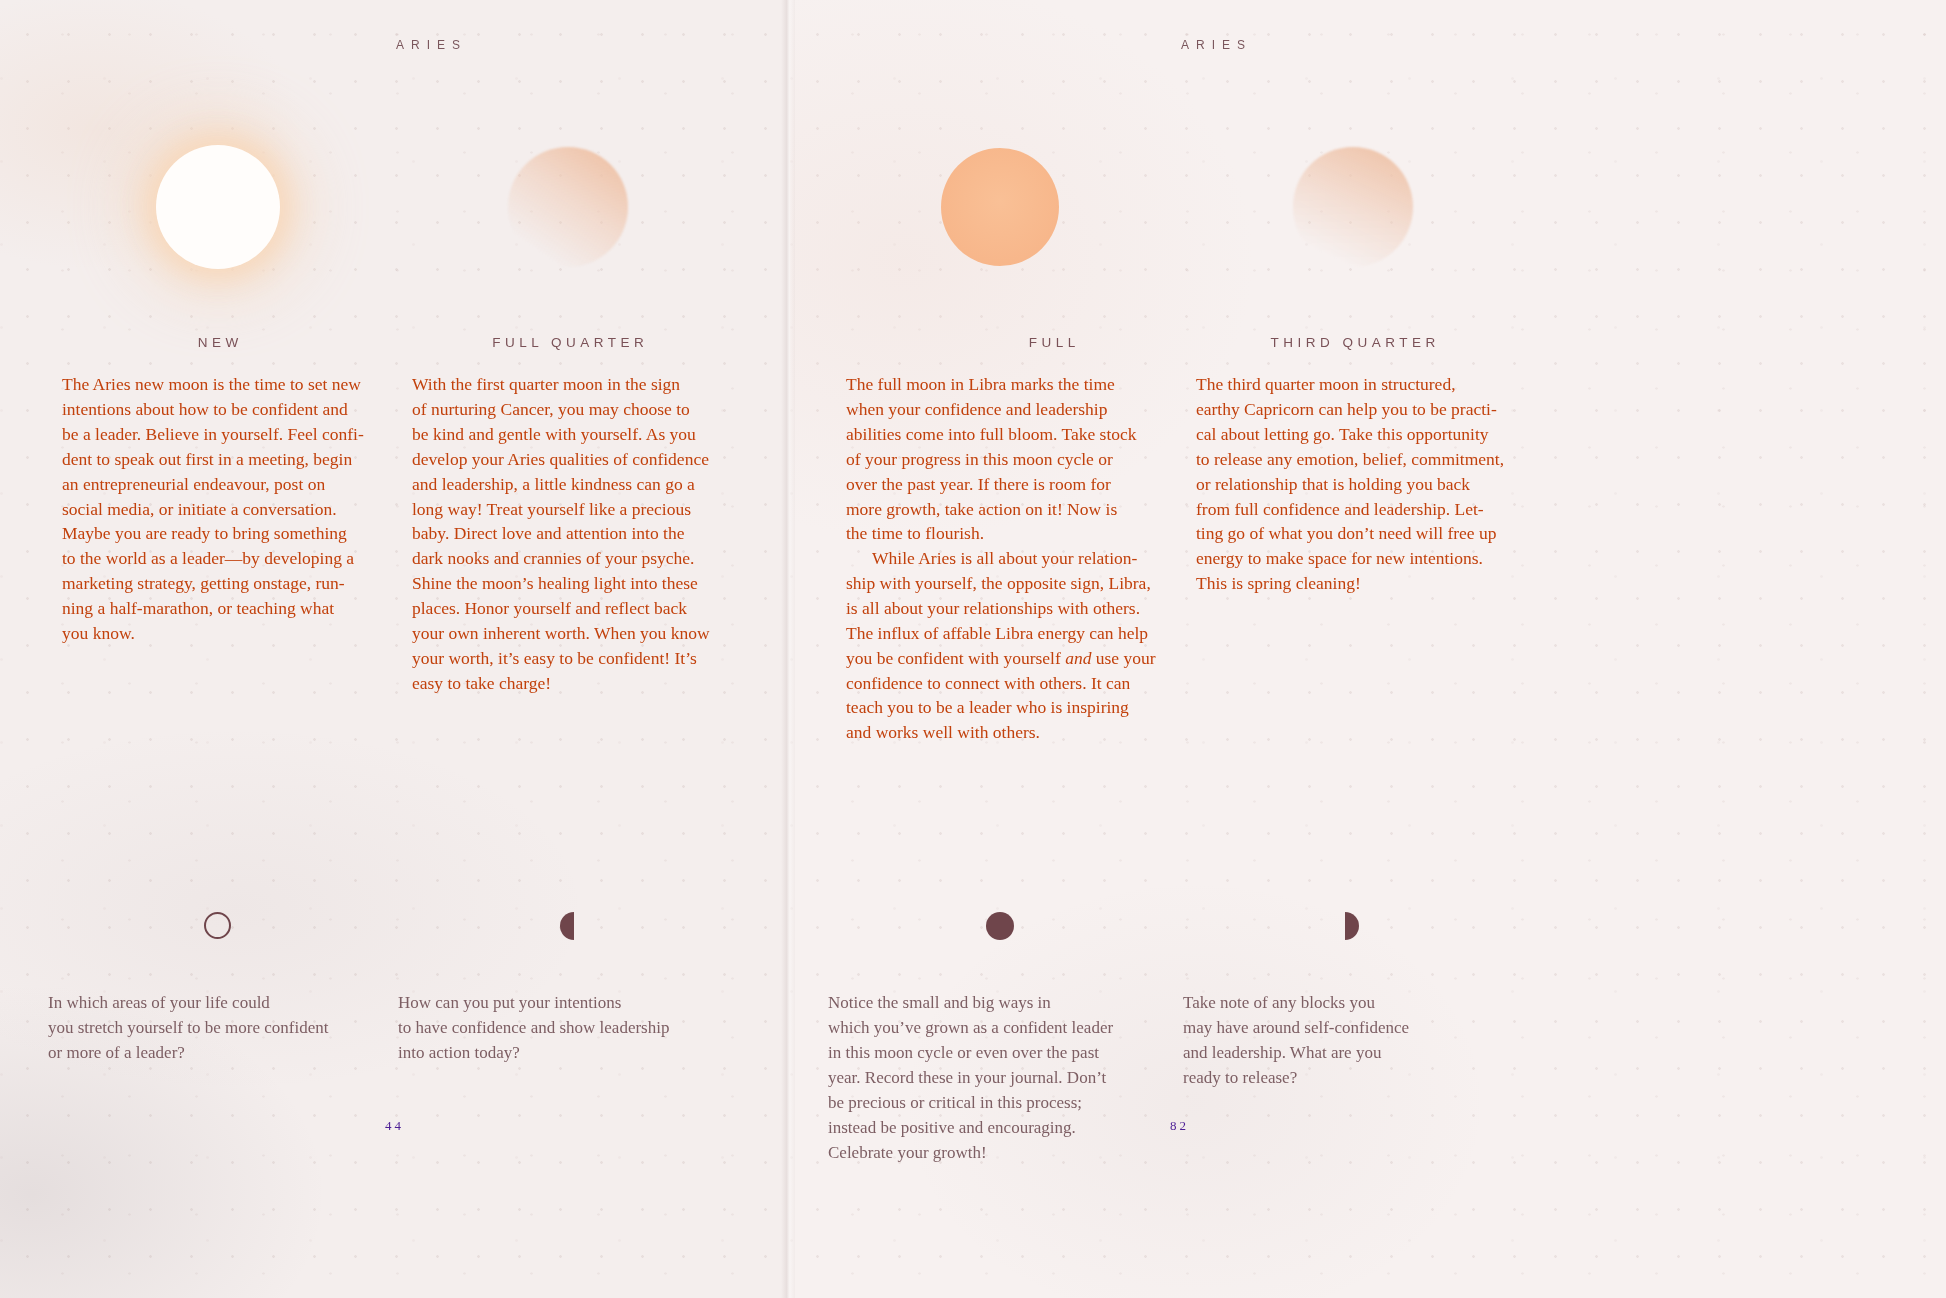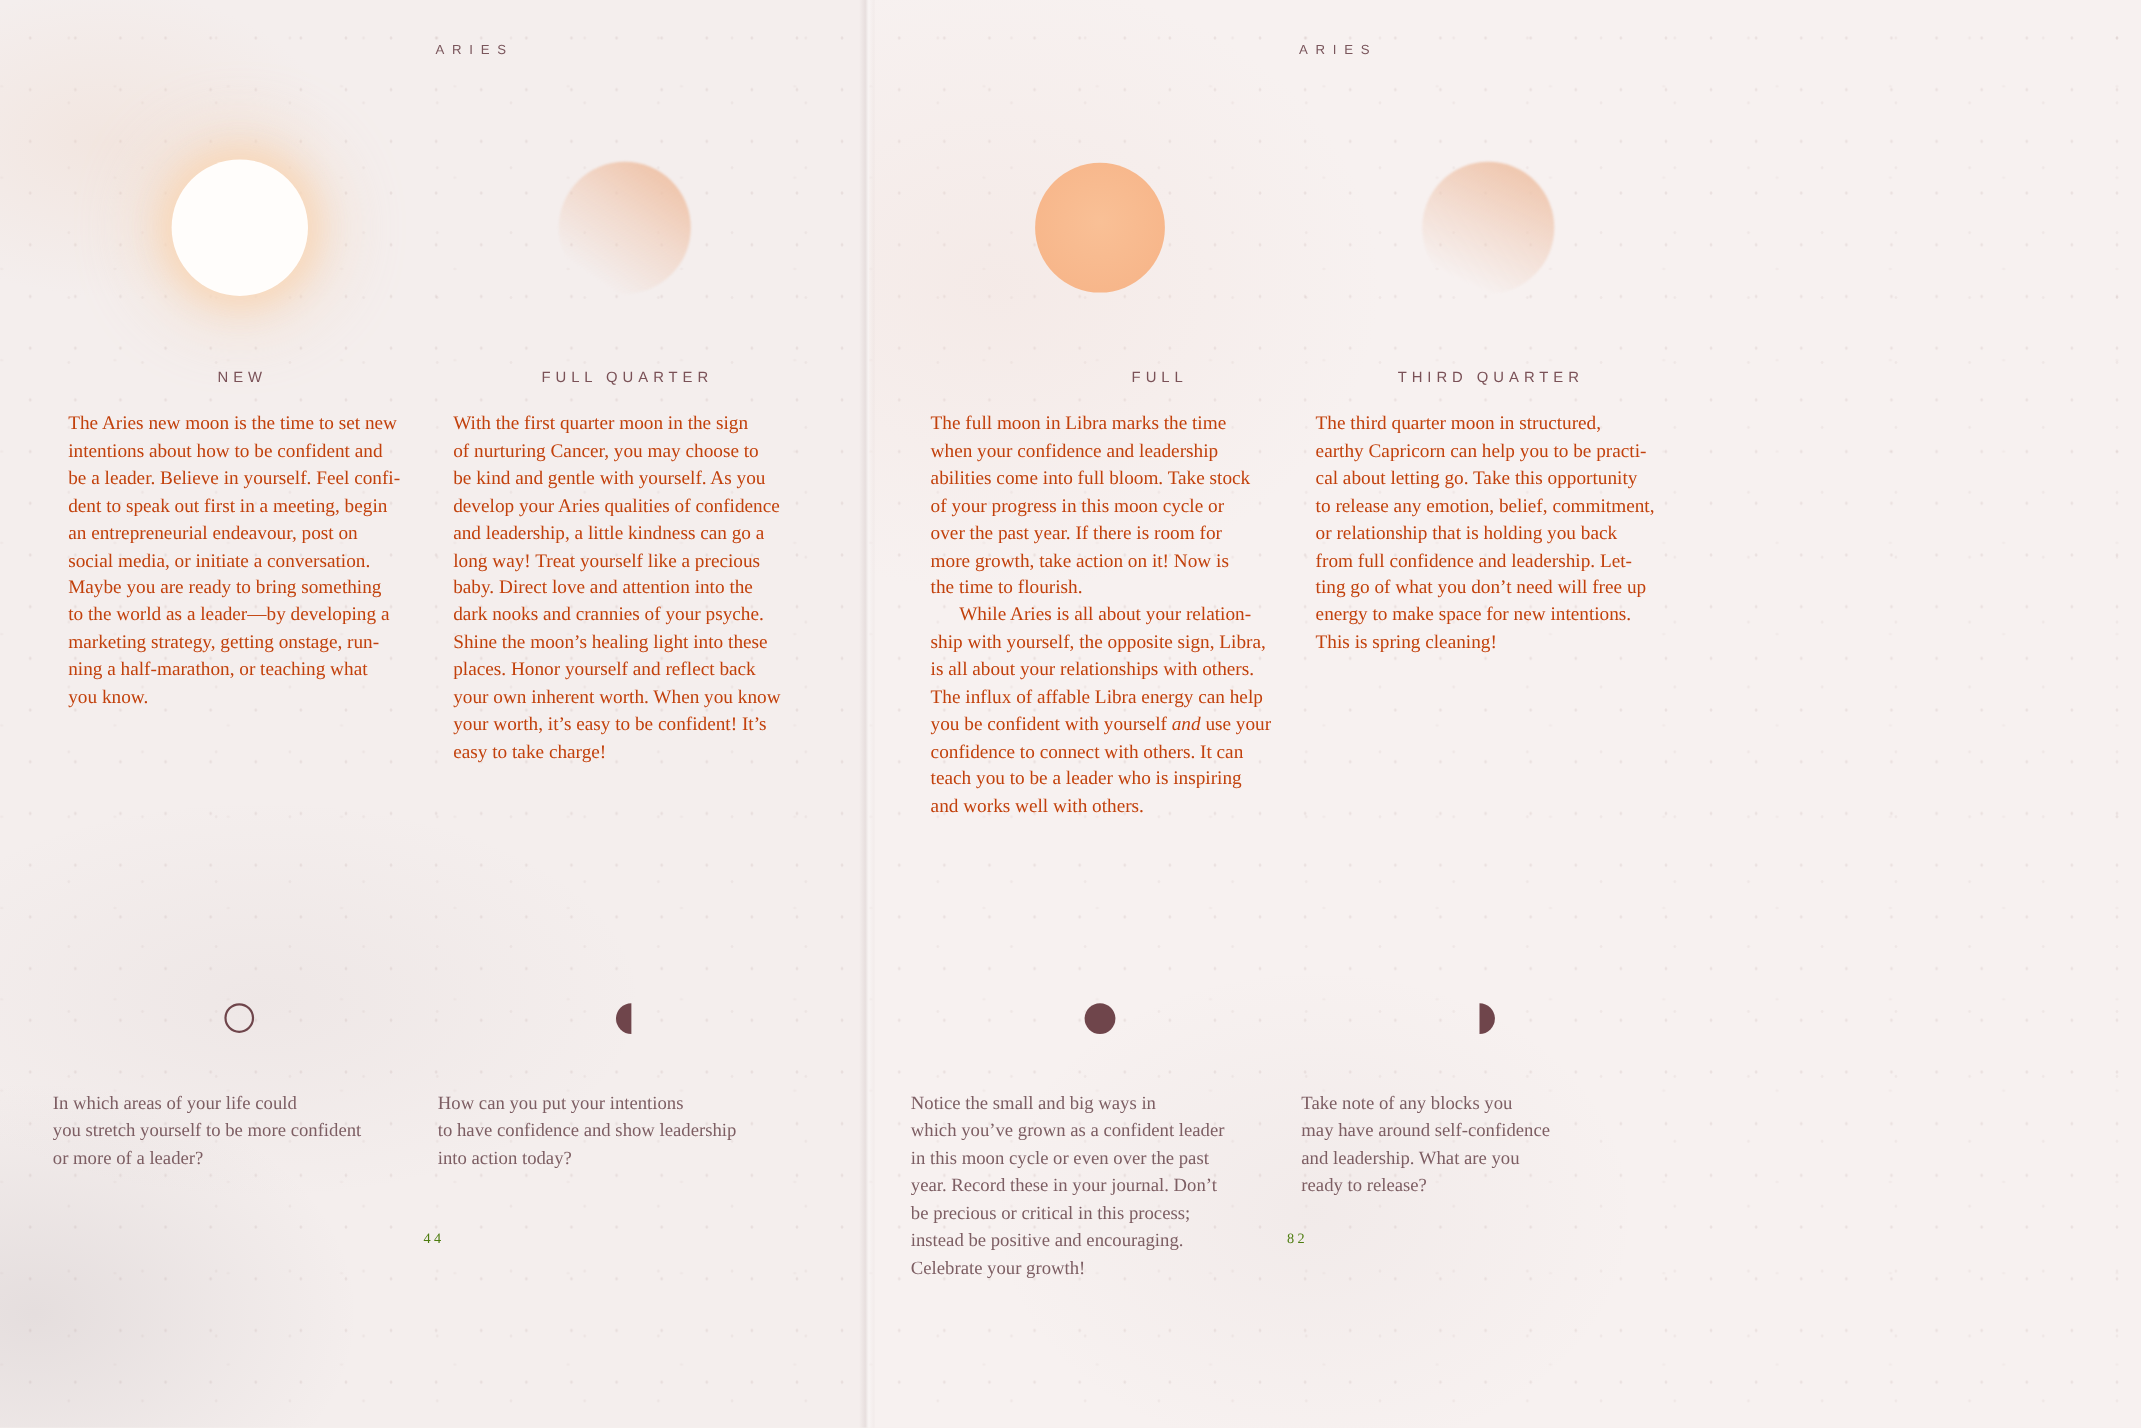--- a/index.html
+++ b/index.html
@@ -56,21 +56,21 @@
     font-size:17.5px;line-height:24.9px;color:#c2410c;
   }
   .body-text .ital{font-style:italic;}
   .p2{text-indent:26px;}
   .prompt-text{
     position:absolute;top:990px;white-space:pre-line;
     font-size:17px;line-height:25px;color:#7d5e63;
   }
   .page-number{
     position:absolute;top:1118px;transform:translateX(-50%);
-    font-size:13px;letter-spacing:3px;color:#4d7c0f;text-indent:3px;
+    font-size:13px;letter-spacing:3px;color:#4c1d95;text-indent:3px;
   }
   
   .moon{position:absolute;border-radius:50%;}
   .moon-new{
     left:156px;top:145px;width:124px;height:124px;background:#fffdfb;
     box-shadow:0 0 26px 10px rgba(248,216,186,0.95), 0 0 58px 28px rgba(246,211,180,0.45);
   }
   .moon-first{
     left:508px;top:147px;width:120px;height:120px;
     background:linear-gradient(215deg, rgba(238,191,162,0.95) 8%, rgba(240,202,180,0.55) 45%, rgba(244,228,219,0) 82%);

